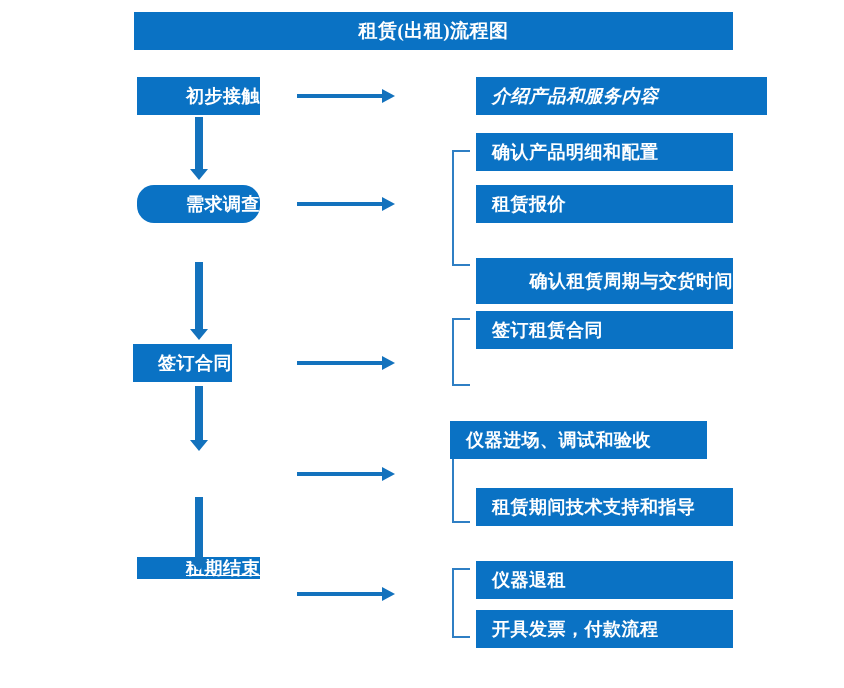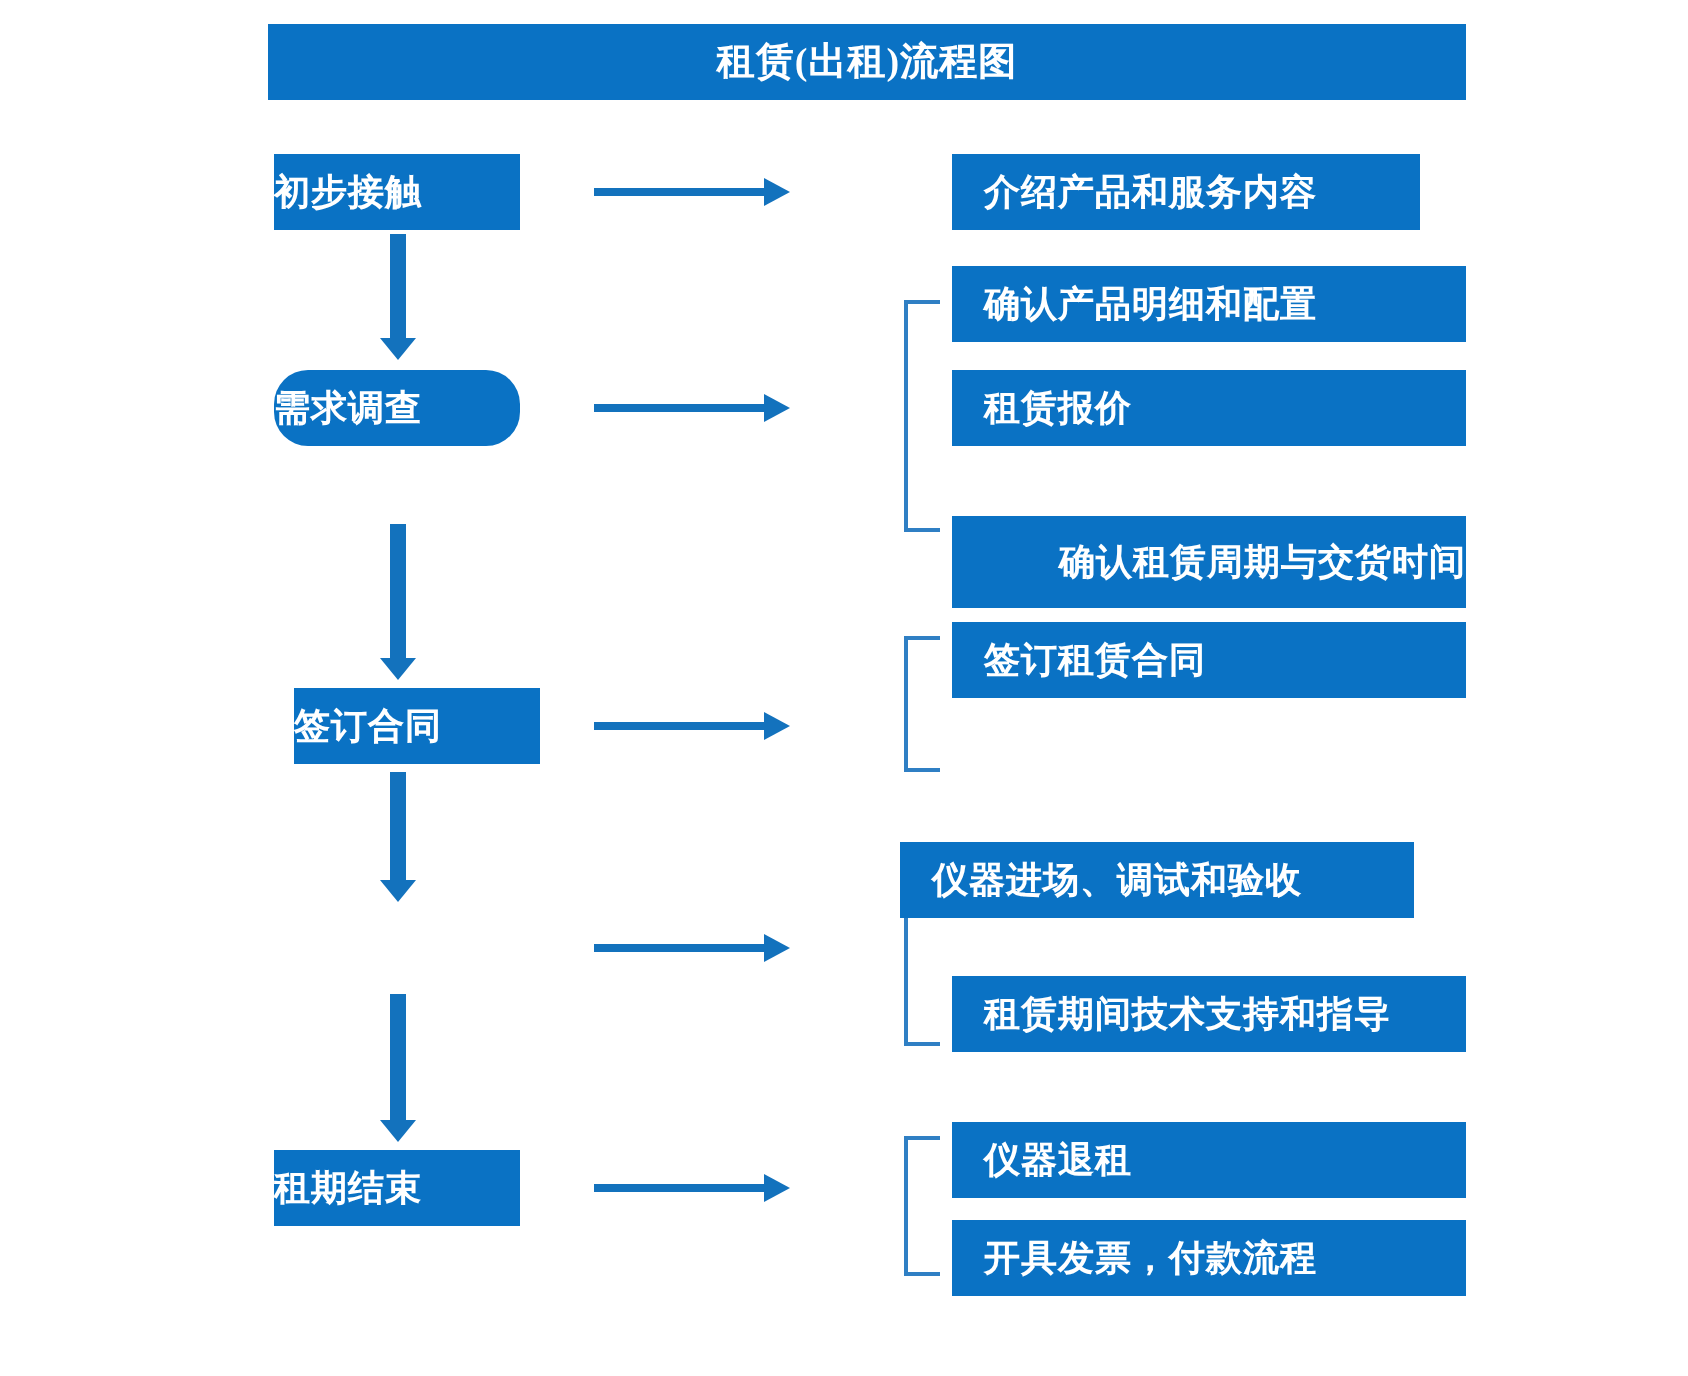--- a/index.html
+++ b/index.html
@@ -30,21 +30,21 @@
     align-items: center;
     box-sizing: border-box;
     letter-spacing: 0.5px;
     white-space: nowrap;
   }
   .title-box {
     justify-content: center;
     font-size: 19px;
   }
   .stage-box {
-    justify-content: flex-start;
+    justify-content: flex-end;
     font-size: 18px;
   }
   .detail-box {
     justify-content: flex-start;
     padding-left: 16px;
     font-size: 18px;
   }
   .h-arrow {
     position: absolute;
     height: 0;
@@ -102,26 +102,26 @@
   </div>
 
   <div class="box stage-box" style="left:103px; top:77px; width:123px; height:38px;">
     <span>初步接触</span>
   </div>
 
   <div class="box stage-box" style="left:103px; top:185px; width:123px; height:38px;border-radius:17px;">
     <span>需求调查</span>
   </div>
 
-  <div class="box stage-box" style="left:113px; top:344px; width:123px; height:38px;">
+  <div class="box stage-box" style="left:99px; top:344px; width:99px; height:38px;">
     <span>签订合同</span>
   </div>
 
 
-  <div class="box stage-box" style="left:103px; top:575px; width:123px; height:38px;">
+  <div class="box stage-box" style="left:103px; top:557px; width:123px; height:22px;text-decoration:underline;">
     <span>租期结束</span>
   </div>
 
   <div class="v-arrow" style="left:165px; top:117px; height:63px;">
     <div class="shaft" style="height:52px;"></div>
     <div class="head" style="top:52px;"></div>
   </div>
 
   <div class="v-arrow" style="left:165px; top:262px; height:78px;">
     <div class="shaft" style="height:67px;"></div>
@@ -164,21 +164,21 @@
   </div>
 
   <div class="bracket" style="left:418px; top:150px; width:18px; height:116px;"></div>
 
   <div class="bracket" style="left:418px; top:318px; width:18px; height:68px;"></div>
 
   <div class="bracket" style="left:418px; top:428px; width:18px; height:95px;"></div>
 
   <div class="bracket" style="left:418px; top:568px; width:18px; height:70px;"></div>
 
-  <div class="box detail-box" style="left:442px; top:77px; width:234px; height:38px;">
+  <div class="box detail-box" style="left:442px; top:77px; width:291px; height:38px;font-style:italic;">
     <span>介绍产品和服务内容</span>
   </div>
 
   <div class="box detail-box" style="left:442px; top:133px; width:257px; height:38px;">
     <span>确认产品明细和配置</span>
   </div>
 
   <div class="box detail-box" style="left:442px; top:185px; width:257px; height:38px;">
     <span>租赁报价</span>
   </div>

